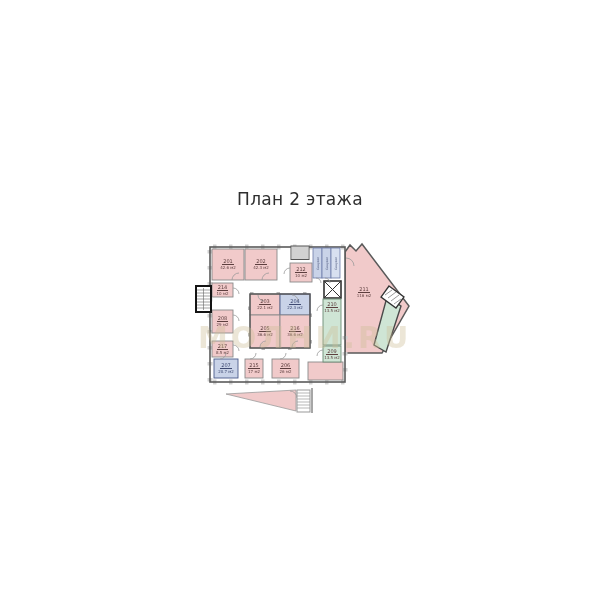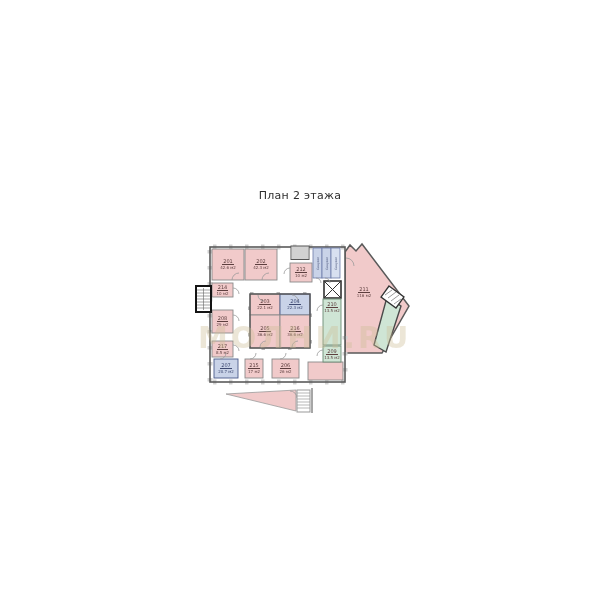--- a/index.html
+++ b/index.html
@@ -1,20 +1,20 @@
 <!DOCTYPE html>
 <html><head>
 <meta charset="utf-8">
 <style>
   html,body{margin:0;padding:0;width:600px;height:600px;background:#ffffff;overflow:hidden;
     font-family:"DejaVu Sans",sans-serif;}
   #stage{position:relative;width:600px;height:600px;background:#fff;}
   #plan-svg{position:absolute;left:0;top:0;z-index:10;}
   .page-title{position:absolute;left:0;top:189px;width:600px;text-align:center;
-    font-size:11px;color:#2e2e2e;letter-spacing:0.3px;z-index:40;}
+    font-size:17px;color:#2e2e2e;letter-spacing:0.3px;z-index:40;}
   .watermark{position:absolute;left:198px;top:283px;width:215px;z-index:35;
     font-size:30px;font-weight:bold;letter-spacing:3px;color:rgba(206,190,150,0.38);
     pointer-events:none;white-space:nowrap;margin-top:37px;}
   .rl{position:absolute;display:flex;flex-direction:column;align-items:center;
     justify-content:center;color:#5d3f3f;z-index:30;pointer-events:none;text-align:center;}
   .rl .n{font-size:5px;line-height:1.25;border-bottom:0.5px solid #5d3f3f;padding:0 1px;}
   .rl .a{font-size:4px;line-height:1.4;}
   .rl.blue{color:#3e4a72}
   .rl.blue .n{border-bottom-color:#3e4a72}
   .rl.top{justify-content:flex-start;padding-top:2px;}

